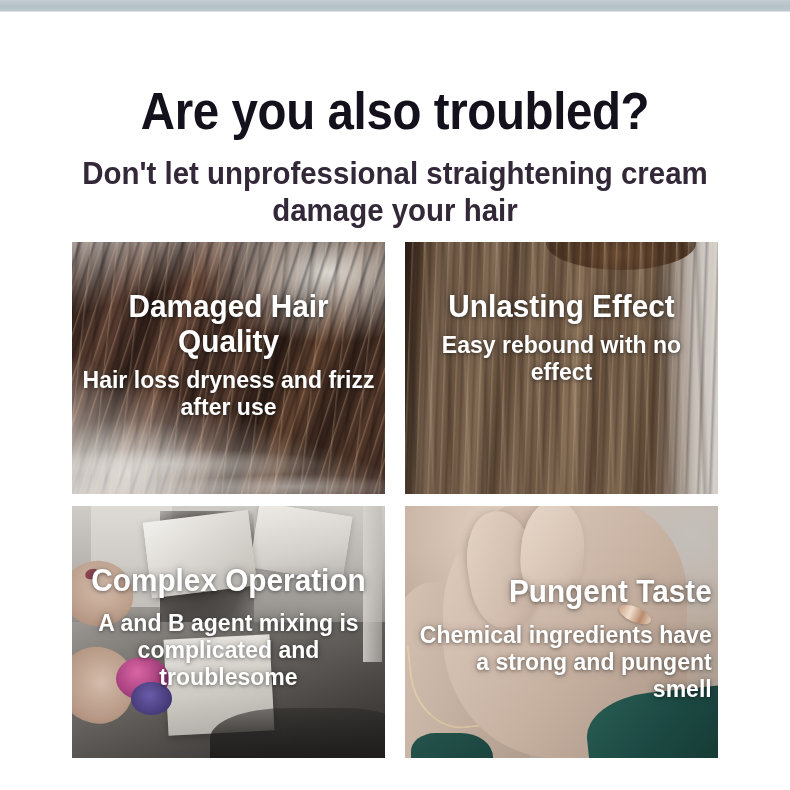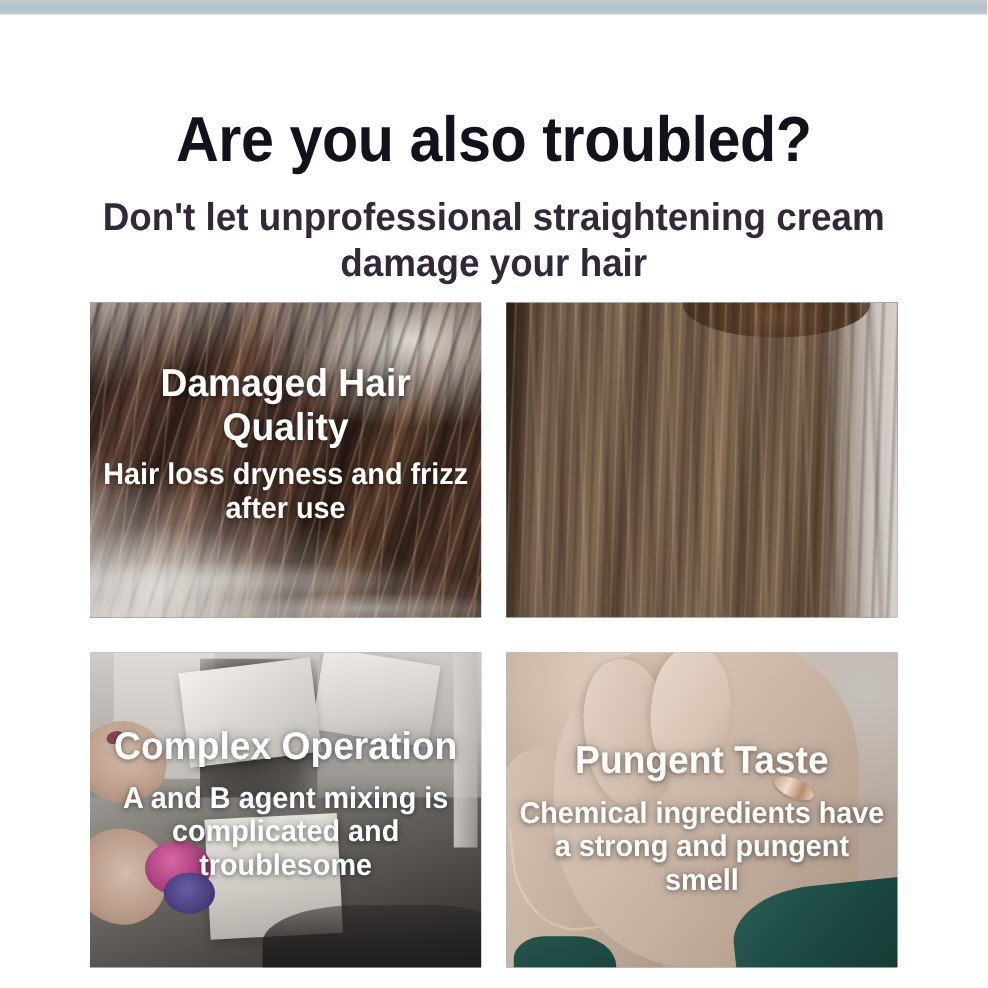--- a/index.html
+++ b/index.html
@@ -65,21 +65,21 @@
   
   #panel-grid {
     position: absolute;
     left: 72px;
     top: 242px;
     width: 646px;
     height: 516px;
     display: grid;
     grid-template-columns: 313px 313px;
     grid-template-rows: 252px 252px;
-    gap: 28px 20px;
+    gap: 12px 20px;
   }
   .panel {
     position: relative;
     overflow: hidden;
     background: #8a8a8a;
   }
   .panel-photo {
     position: absolute;
     inset: 0;
     overflow: hidden;
@@ -104,21 +104,21 @@
     line-height: 27px;
     font-weight: bold;
     margin-top: 7px;
     transform: scaleX(0.96);
   }
 
   
   #panel-1 .panel-caption { top: 47px; }
   #panel-2 .panel-caption { top: 47px; }
   #panel-3 .panel-caption { top: 57px; }
-  #panel-4 .panel-caption { top: 68px; }
+  #panel-4 .panel-caption { top: 68px; text-align: right; }
 
   #panel-3 .panel-body { margin-top: 11px; }
   #panel-4 .panel-body { margin-top: 12px; }
 
   
   #photo-damaged-hair {
     background:
       radial-gradient(ellipse 60% 40% at 82% 12%, rgba(228,226,222,0.95) 0%, rgba(228,226,222,0) 70%),
       radial-gradient(ellipse 45% 30% at 18% 92%, rgba(214,212,208,0.85) 0%, rgba(214,212,208,0) 72%),
       linear-gradient(112deg,
@@ -403,20 +403,24 @@
     </div>
   </div>
 
   <div class="panel" id="panel-2">
     <div class="panel-photo" id="photo-straight-hair">
       <div class="bg-right"></div>
       <div class="bg-left"></div>
       <div class="head-top"></div>
       <div class="streaks-a"></div>
       <div class="streaks-b"></div>
+    </div>
+    <div class="panel-caption">
+      <div class="panel-heading">Unlasting Effect</div>
+      <div class="panel-body">Easy rebound with no effect</div>
     </div>
   </div>
 
   <div class="panel" id="panel-3">
     <div class="panel-photo" id="photo-salon">
       <div class="wall"></div>
       <div class="wall-panel"></div>
       <div class="dark-blob"></div>
       <div class="blonde-hair"></div>
       <div class="foil-2"></div>

